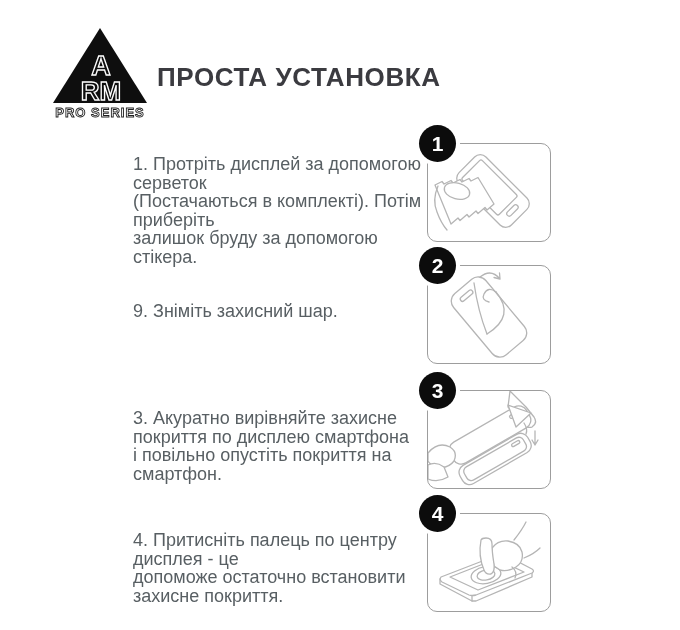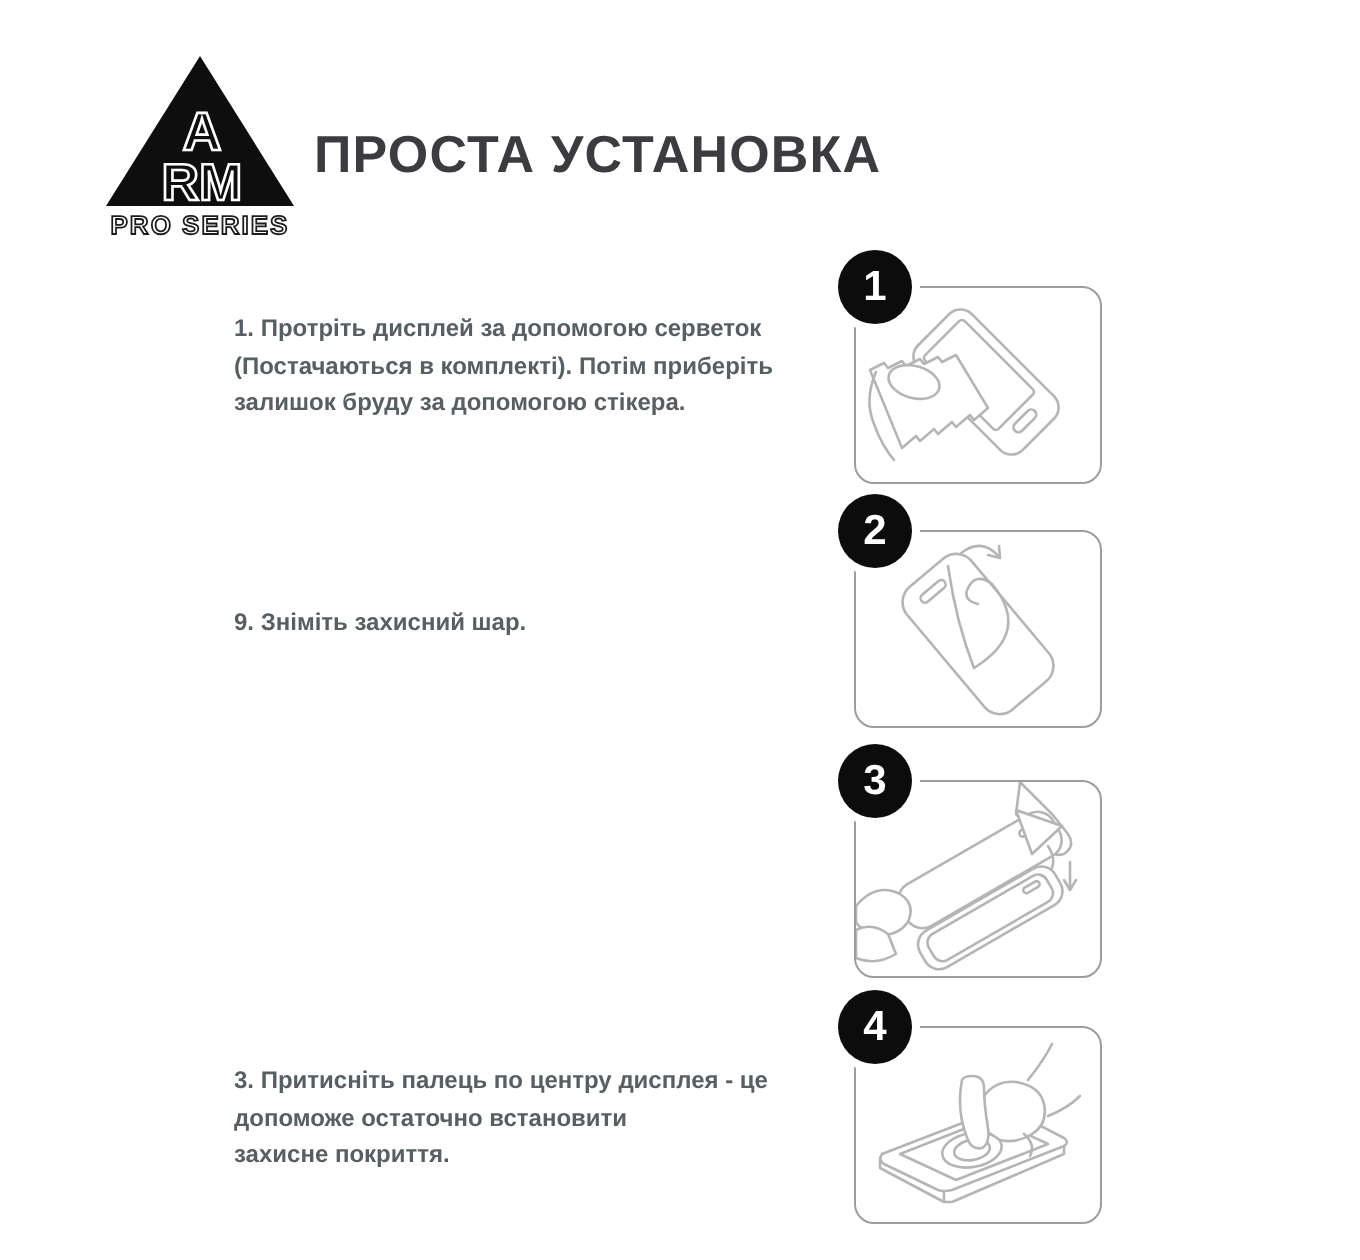--- a/index.html
+++ b/index.html
@@ -1,22 +1,22 @@
 <!DOCTYPE html>
 <html><head>
 <meta charset="utf-8">
 <style>
   html,body{margin:0;padding:0;background:#fff;}
   .page{position:relative;width:680px;height:630px;background:#ffffff;overflow:hidden;
         font-family:"Liberation Sans",sans-serif;}
   .title{position:absolute;left:157px;top:62px;font-size:26px;font-weight:bold;
          letter-spacing:.6px;color:#3b3b40;white-space:nowrap;}
   .logo{position:absolute;left:50px;top:26px;width:100px;height:94px;}
-  .step-text{position:absolute;left:117px;width:305px;font-size:12px;line-height:18.5px;
-             color:#585f63;white-space:pre-line;font-weight:bold;}
+  .step-text{position:absolute;left:133px;width:305px;font-size:18px;line-height:18.5px;
+             color:#585f63;white-space:pre-line;}
   .illo{position:absolute;left:427px;width:122px;height:97px;border:1.5px solid #9d9d9d;
         border-radius:10px;background:#fff;}
   .badge{position:absolute;left:-9px;top:-19px;width:37px;height:37px;border-radius:50%;
          background:#0c0c0c;color:#fff;display:flex;align-items:center;justify-content:center;
          font-size:21px;font-weight:bold;box-shadow:0 0 0 4px #fff;}
   .art{position:absolute;left:0;top:0;width:100%;height:100%;border-radius:9px;}
   .t1{top:155px}.t2{top:302px}.t3{top:409px}.t4{top:531px}
   .i1{top:143px}.i2{top:265px}.i3{top:390px}.i4{top:513px}
 </style>
 </head>
@@ -30,21 +30,24 @@
     <text x="51" y="74" text-anchor="middle" font-family="Liberation Sans, sans-serif" font-size="26" font-weight="bold" fill="#0e0e0e" stroke="#ffffff" stroke-width="1.3">RM</text>
     <text x="50" y="91" text-anchor="middle" font-family="Liberation Sans, sans-serif" font-size="13" font-weight="bold" letter-spacing="1" fill="#ffffff" stroke="#1c1c1c" stroke-width="0.9">PRO SERIES</text>
   </svg>
 
   <div class="title">ПРОСТА УСТАНОВКА</div>
 
   <div class="step-text t1">1. Протріть дисплей за допомогою серветок
 (Постачаються в комплекті). Потім приберіть
 залишок бруду за допомогою стікера.</div>
   <div class="step-text t2">9. Зніміть захисний шар.</div>
-  <div class="step-text t4">3. Притисніть палець по центру дисплея - це
+  <div class="step-text t3">3. Акуратно вирівняйте захисне
+покриття по дисплею смартфона
+і повільно опустіть покриття на смартфон.</div>
+  <div class="step-text t4">4. Притисніть палець по центру дисплея - це
 допоможе остаточно встановити
 захисне покриття.</div>
 
   <div class="illo i1">
     <div class="badge">
       <span>1</span>
     </div>
     <svg class="art" viewBox="0 0 122 97">
       <g fill="none" stroke="#b5b5b5" stroke-width="1.3" stroke-linejoin="round" stroke-linecap="round">
         <g transform="rotate(-45 65 47)">

